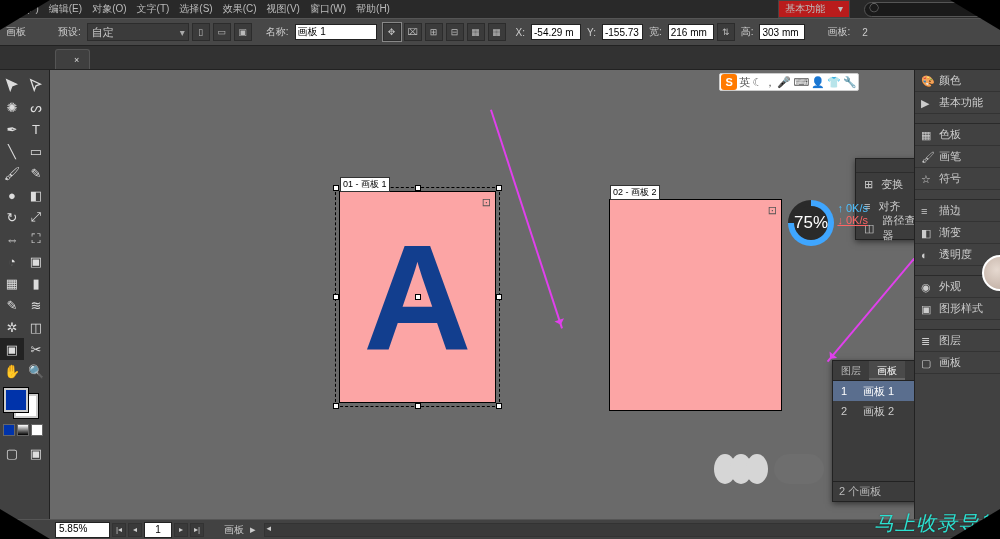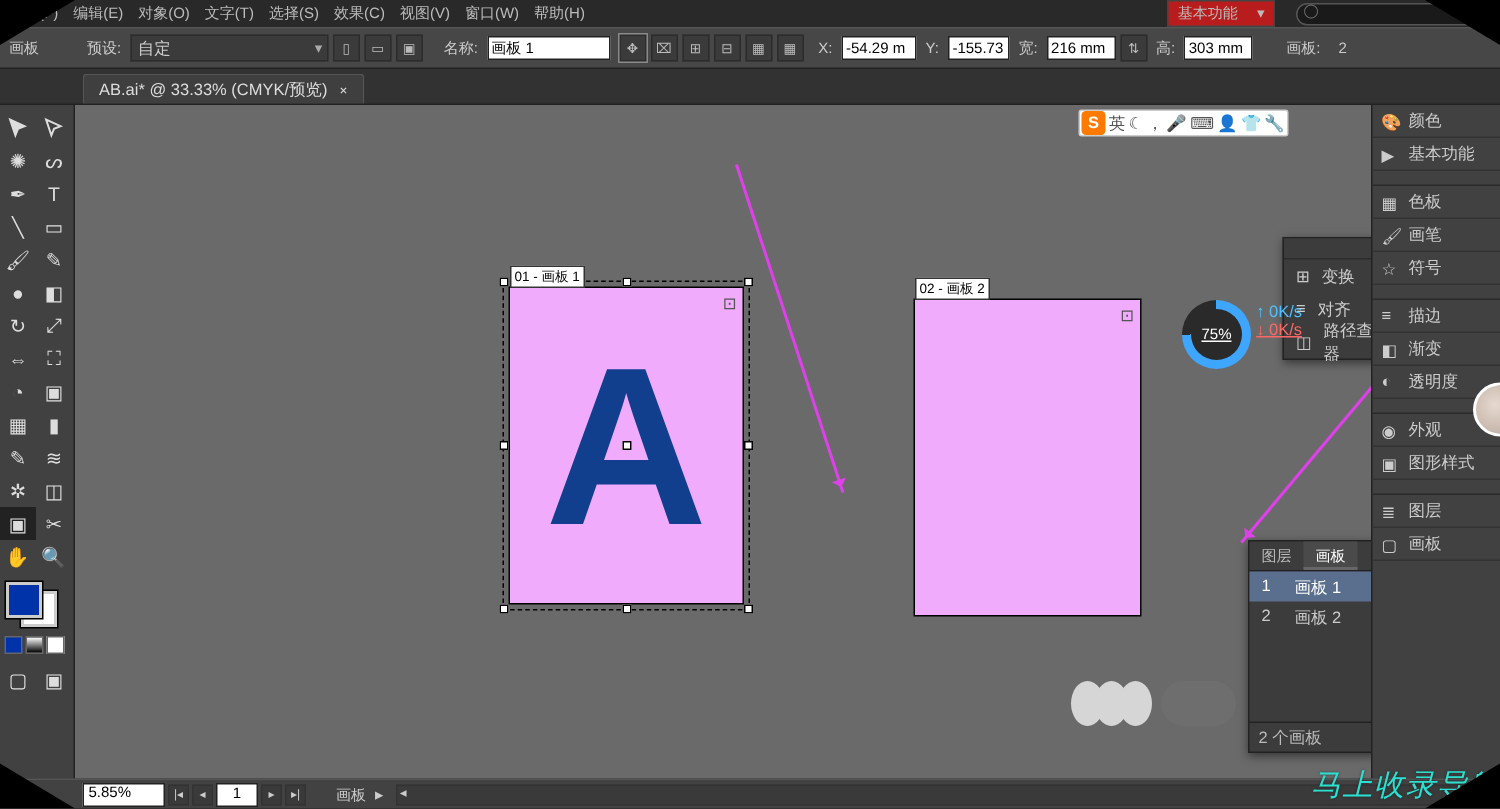--- a/index.html
+++ b/index.html
@@ -10,21 +10,21 @@
   .menubar { height: 18px; background: #292929; display: flex; align-items: center; padding: 0 6px; color: #bbb; }
   .menubar span { margin-right: 10px; font-size: 10px; white-space: nowrap; }
   .menubar .right { margin-left: auto; display: flex; align-items: center; gap: 4px; }
   .searchbox { width: 130px; height: 15px; background: #1a1a1a; border: 1px solid #555; border-radius: 8px; position: relative; }
   .searchbox::before { content: "◯"; position: absolute; left: 4px; top: -1px; font-size: 9px; color: #777; }
   .basic-func { background: #b91c1c; border: 1px solid #444; padding: 1px 6px; font-size: 10px; }
 
   
   .controlbar { height: 28px; background: #474747; border-top: 1px solid #555; border-bottom: 1px solid #222; display: flex; align-items: center; position: relative; }
   .controlbar .label { color: #ccc; margin: 0 6px; font-size: 10px; }
-  .preset-select { width: 132px; height: 18px; border: 1px solid #2c2c2c; background: #3b3b3b; color: #ccc; font-size: 10px; padding-left: 4px; display: flex; align-items: center; justify-content: space-between; }
+  .preset-select { width: 102px; height: 18px; border: 1px solid #2c2c2c; background: #3b3b3b; color: #ccc; font-size: 10px; padding-left: 4px; display: flex; align-items: center; justify-content: space-between; }
   .preset-select::after { content: "▾"; font-size: 10px; color: #aaa; margin-right: 3px; }
   .cb-btn { width: 18px; height: 18px; border: 1px solid #2c2c2c; background: #3b3b3b; margin-left: 3px; display: inline-flex; align-items: center; justify-content: center; color: #bbb; font-size: 9px; }
   .cb-input { height: 16px; border: 1px solid #222; background: #fff; color: #000; font-size: 10px; padding: 0 2px; display: inline-flex; align-items: center; }
   .cb-group { display: flex; align-items: center; margin-left: 4px; }
   .highlighted { outline: 1px solid #888; }
 
   
   .tabrow { height: 24px; background: #323232; border-bottom: 1px solid #222; display: flex; align-items: flex-end; padding-left: 55px; }
   .doctab { height: 20px; padding: 2px 10px; background: #3f3f3f; border-top-left-radius: 3px; border-top-right-radius: 3px; font-size: 10px; color: #ddd; border: 1px solid #555; border-bottom: none; display: flex; align-items: center; }
   .doctab .close { margin-left: 8px; font-size: 9px; }
@@ -38,24 +38,24 @@
   .tool.sel { background: #222; }
   .colorblock { margin-top: 6px; margin-left: 4px; width: 34px; height: 30px; position: relative; }
   .fillc { position: absolute; width: 24px; height: 24px; border: 2px solid #ccc; box-shadow: 0 0 0 1px #000; }
   .fillc.f1 { background: #0033aa; top: 0; left: 0; }
   .fillc.f2 { background: #fff; bottom: 0; right: 0; }
   .swatch-row { display: flex; margin-top: 6px; margin-left:3px; gap:2px;}
   .swatch { width: 12px; height: 12px; border: 1px solid #666; }
 
   .canvas { flex: 1; background: #6a6a6a; position: relative; overflow: hidden; }
 
-  .artboard { position: absolute; background: #f0abfc; box-shadow: 0 0 0 1px #000; }
+  .artboard { position: absolute; background: #fca5a5; box-shadow: 0 0 0 1px #000; }
   .ab1 { left: 290px; top: 122px; width: 155px; height: 210px; box-shadow: 0 0 0 1px #000, 0 0 0 5px rgba(0,0,0,0.0); }
   .ab1.selected { outline: 1px dashed #000; outline-offset: 4px; }
-  .ab2 { left: 560px; top: 130px; width: 150px; height: 210px; }
+  .ab2 { left: 560px; top: 130px; width: 171px; height: 210px; }
   .ab-label { position: absolute; top: -15px; left: 0; font-size: 9px; background: #fff; border: 1px solid #333; padding: 0 2px; color: #000; }
   .ab-close { position: absolute; top: 4px; right: 4px; font-size: 11px; color: #555; }
   .letterA { position: absolute; left: 50%; top: 50%; transform: translate(-50%, -50%); font-size: 150px; font-family: Arial, sans-serif; font-weight: 700; color: #123e8e; line-height: 1; }
   .sel-handle { position: absolute; width: 6px; height: 6px; background: #fff; border: 1px solid #000; }
   .sh-tl { left: -7px; top: -7px; } .sh-tm { left: 50%; margin-left: -3px; top: -7px; }
   .sh-tr { right: -7px; top: -7px; } .sh-ml { left: -7px; top: 50%; margin-top: -3px; }
   .sh-mr { right: -7px; top: 50%; margin-top: -3px; } .sh-bl { left: -7px; bottom: -7px; }
   .sh-bm { left: 50%; margin-left: -3px; bottom: -7px; } .sh-br { right: -7px; bottom: -7px; }
   .sh-center { left: 50%; top: 50%; margin: -3px; }
 
@@ -93,21 +93,21 @@
   .sb-scroller::before { content: "◂"; position: absolute; left: 2px; top: -1px; font-size: 9px; }
   .sb-scroller::after { content: "▸"; position: absolute; right: 2px; top: -1px; font-size: 9px; }
 
   
   .imebar { position: absolute; right: 55px; top: 3px; width: 140px; height: 18px; background: #fff; border: 1px solid #ccc; border-radius: 2px; display: flex; align-items: center; justify-content: space-around; color: #555; }
   .imebar .s { width: 16px; height: 16px; background: #ff7a00; color: #fff; border-radius: 3px; display:flex; align-items:center; justify-content:center; font-weight: bold; font-size: 11px;}
 
   
   .progress { position: absolute; right: 80px; top: 130px; width: 46px; height: 46px; border-radius: 50%; background: conic-gradient(#3fa6ff 0 270deg, #2a2a2a 270deg 360deg); display:flex; align-items:center; justify-content:center; }
   .progress::before { content: ""; position: absolute; width: 34px; height: 34px; border-radius: 50%; background: #2a2a2a; }
-  .progress span { position: relative; color: #fff; font-size: 10px; text-decoration: underline; }
+  .progress span { position: relative; color: #fff; font-size: 17px; }
   .netstat { position: absolute; right: 46px; top: 132px; color: #4dc0ff; font-size: 9px; line-height: 12px; text-align: left; }
   .netstat div:nth-child(2){ color: #ff6666; text-decoration: underline; }
 
   
   .watermark { position: absolute; right: 0; bottom: 2px; font-size: 20px; font-style: italic; font-weight: 400; color: #2be0d0; text-shadow: 0 0 2px rgba(0,0,0,0.4); letter-spacing: 1px;}
 
   
   .avatar { position: absolute; right: -18px; top: 255px; width: 36px; height: 36px; border-radius: 50%; background: radial-gradient(circle at 40% 40%, #e6d9d0, #b9a69a); border: 2px solid #fff; }
 
   
@@ -169,21 +169,20 @@
       <div class="cb-btn">⇅</div>
       <span class="label">高:</span>
       <div class="cb-input" style="width:46px">303 mm</div>
       <span class="label" style="margin-left:22px">画板:</span>
       <span class="label">2</span>
     </div>
   </div>
 
   <div class="tabrow">
     <div class="doctab">
-      <span>AB.ai* @ 33.33% (CMYK/预览)</span>
       <span class="close">×</span>
     </div>
   </div>
 
   <div class="workspace">
 
     <div class="toolpanel">
       <div class="row">
           <div class="tool">
             <svg viewBox="0 0 16 16">

